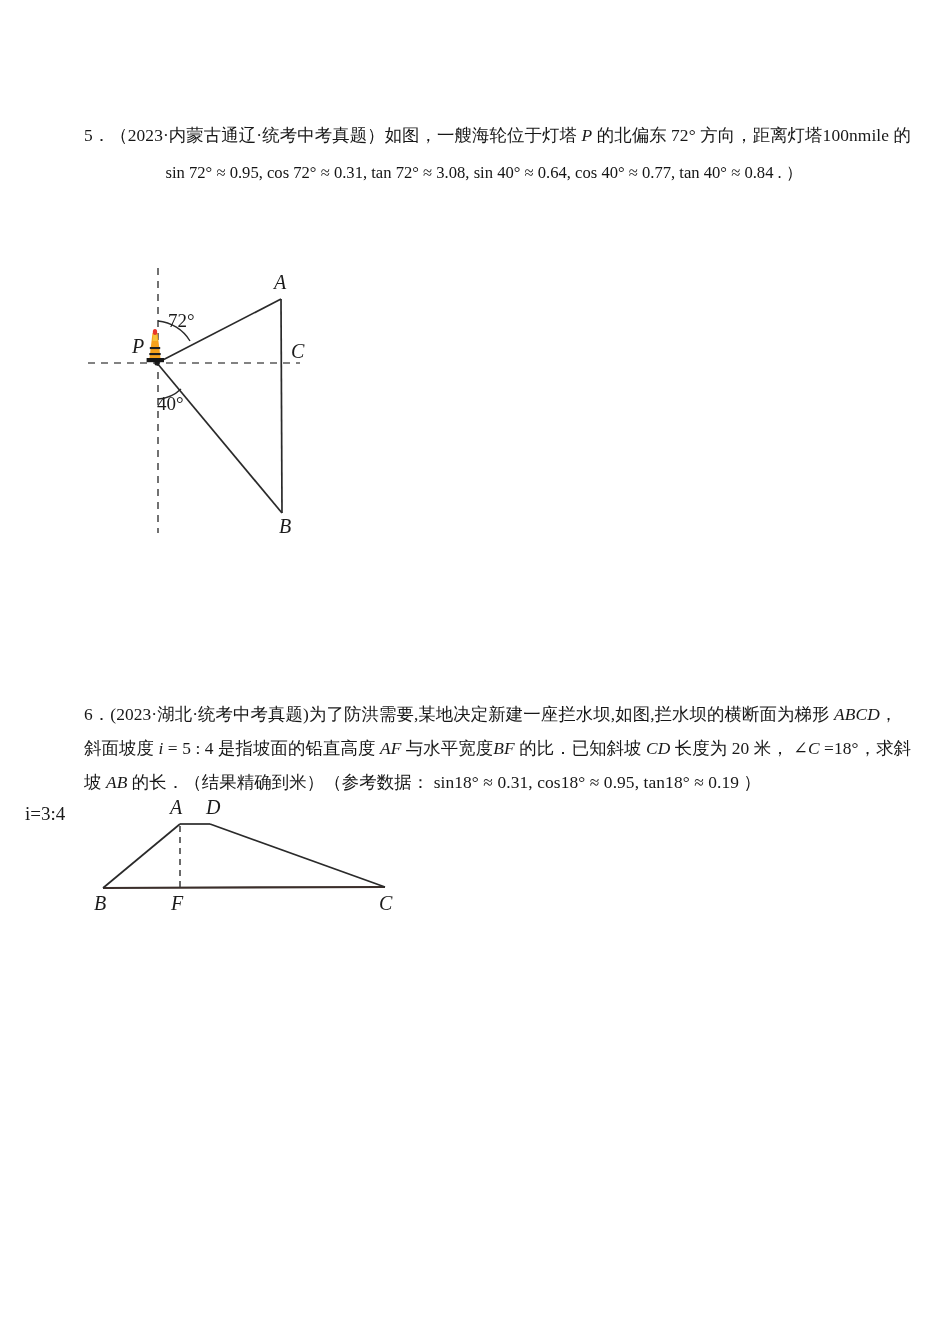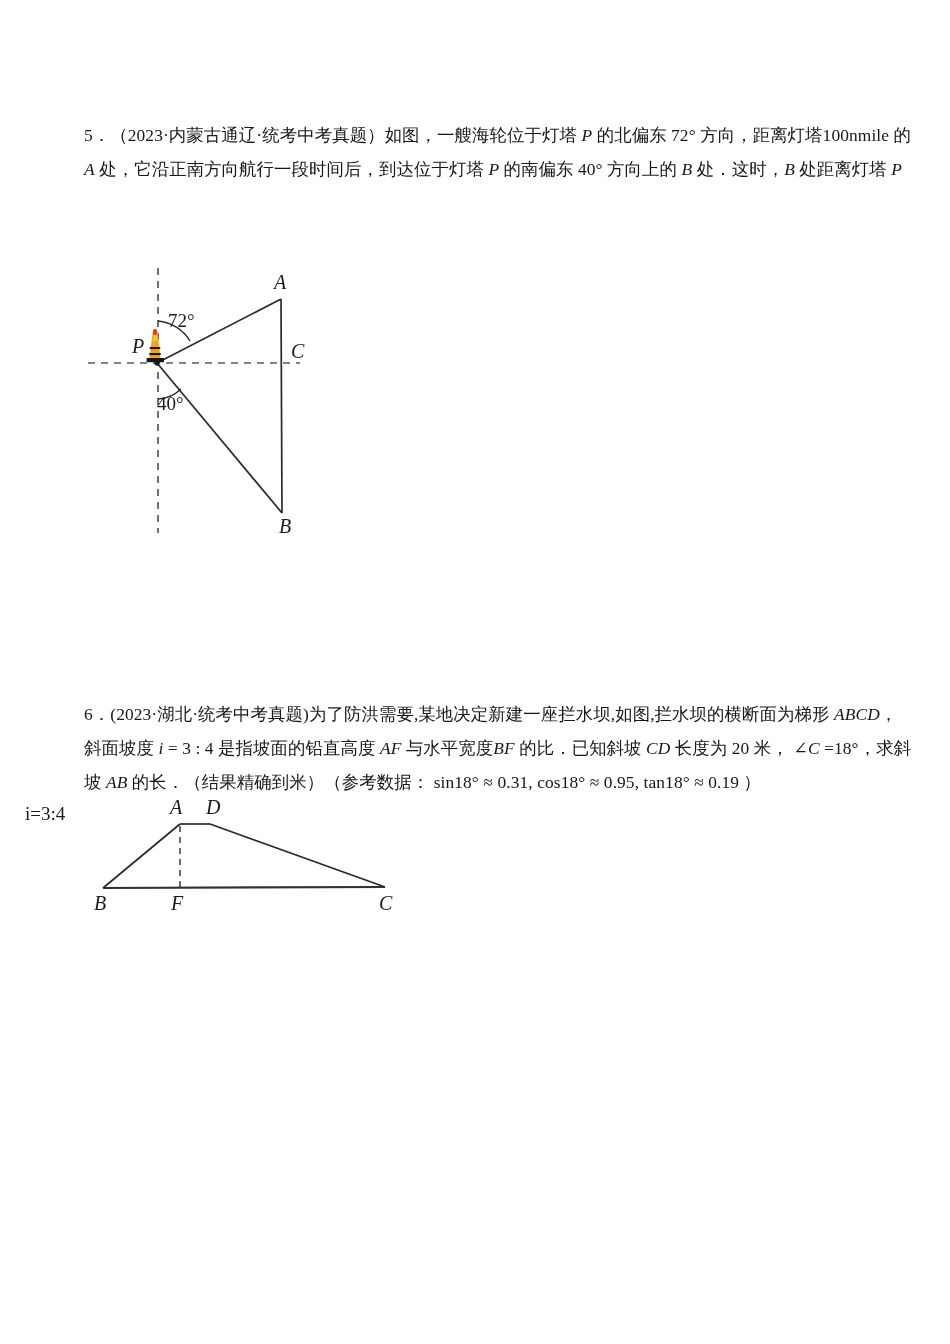--- a/index.html
+++ b/index.html
@@ -107,23 +107,23 @@
 </style>
 </head>
 <body>
 
 <div class="page">
 
   <div class="qblock" id="q5" style="top:118px;text-align:center;">
 
     <div class="tline"><span>5．（2023·内蒙古通辽·统考中考真题）如图，一艘海轮位于灯塔 </span><span class="it">P</span><span> 的北偏东 72° 方向，距离灯塔</span><span>100nmile</span><span> 的</span></div>
 
-    <div class="tline"><span class="it">A</span><span> 处，它沿正南方向航行一段时间后，到达位于灯塔 </span><span class="it">P</span><span> 的南偏东 40° 方向上的 </span><span class="it">B</span><span> 处．这时，</span><span class="it">B</span><span> 处距离灯塔 </span><span class="it">P</span></div>
 
 
+    <div class="mathline" style="margin-top:5px;">sin 72° ≈ 0.95, cos 72° ≈ 0.31, tan 72° ≈ 3.08, sin 40° ≈ 0.64, cos 40° ≈ 0.77, tan 40° ≈ 0.84 . ）</div>
   </div>
 
   <div id="fig1">
     <svg width="420" height="310" viewBox="0 0 420 310">
 
       <line class="dashline" x1="158" y1="13" x2="158" y2="278"></line>
 
       <line class="dashline" x1="88" y1="108" x2="300" y2="108"></line>
 
       <path class="arc" d="M 158 66 A 42 42 0 0 1 190 86"></path>
@@ -154,21 +154,21 @@
 
       <text class="lbl-ang" x="168" y="72">72°</text>
       <text class="lbl-ang" x="157" y="155">40°</text>
     </svg>
   </div>
 
   <div class="qblock" id="q6" style="top:697px;">
 
     <div class="tline"><span>6．(2023·湖北·统考中考真题)为了防洪需要,某地决定新建一座拦水坝,如图,拦水坝的横断面为梯形 </span><span class="it">ABCD</span><span>，</span></div>
 
-    <div class="tline"><span>斜面坡度 </span><span class="it">i</span><span> = 3 : 4 是指坡面的铅直高度 </span><span class="it">AF</span><span> 与水平宽度</span><span class="it">BF</span><span> 的比．已知斜坡 </span><span class="it">CD</span><span> 长度为 20 米， </span><span class="it">∠C</span><span> =18°，求斜</span></div>
+    <div class="tline"><span>斜面坡度 </span><span class="it">i</span><span> = 5 : 4 是指坡面的铅直高度 </span><span class="it">AF</span><span> 与水平宽度</span><span class="it">BF</span><span> 的比．已知斜坡 </span><span class="it">CD</span><span> 长度为 20 米， </span><span class="it">∠C</span><span> =18°，求斜</span></div>
 
     <div class="tline"><span>坡 </span><span class="it">AB</span><span> 的长．（结果精确到米）（参考数据： </span><span>sin18° ≈ 0.31, cos18° ≈ 0.95, tan18° ≈ 0.19</span><span> ）</span></div>
   </div>
 
   <div id="fig2">
     <svg width="460" height="145" viewBox="0 0 460 145">
 
       <line class="ground" x1="103" y1="118" x2="385" y2="117"></line>
 
       <line class="solid" x1="103" y1="118" x2="180" y2="54"></line>

